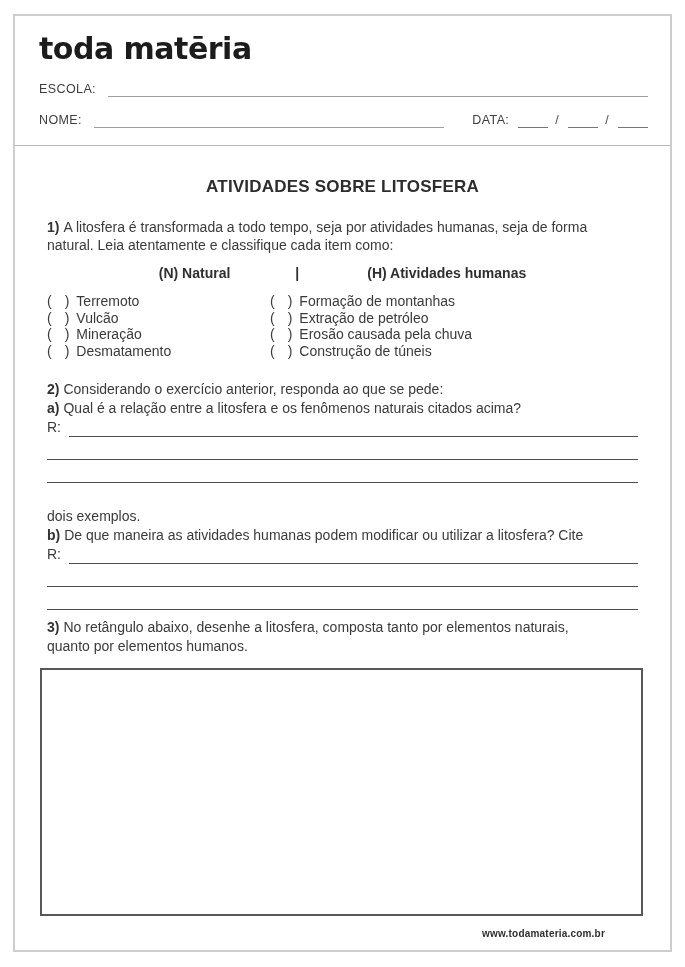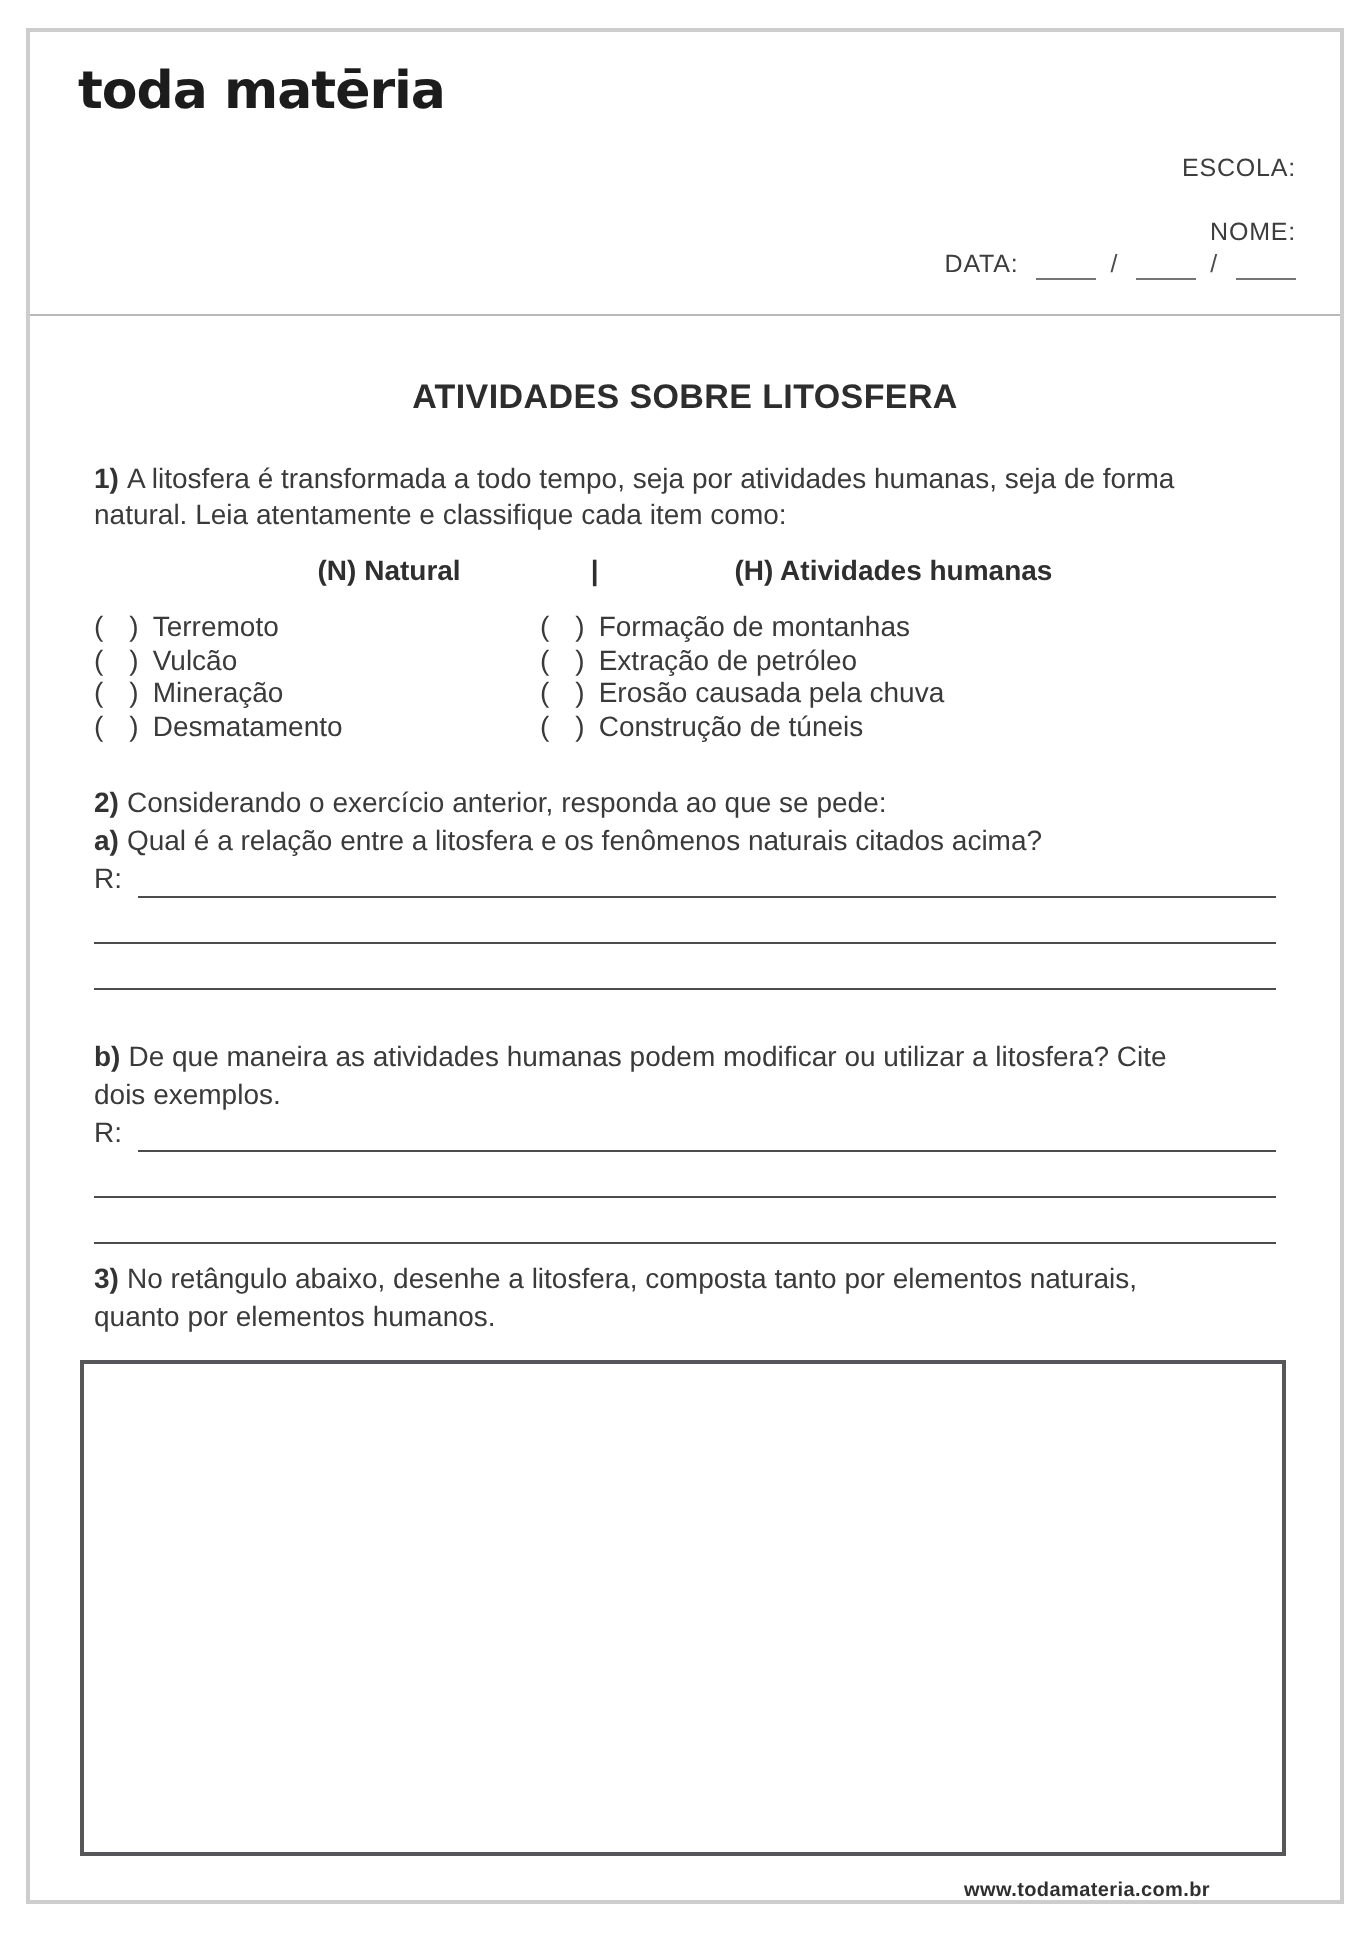--- a/index.html
+++ b/index.html
@@ -15,27 +15,27 @@
     position: absolute;
     left: 13px; top: 14px;
     width: 659px; height: 938px;
     border: 2px solid #cdcdcd;
     background: #ffffff;
   }
   
   .header { padding: 15px 22px 0 24px; }
   .logo {
     font-family: "DejaVu Sans", sans-serif;
-    font-size: 26px; font-weight: 700;
+    font-size: 30px; font-weight: 700;
     color: #1c1c1c; letter-spacing: -0.5px;
   }
   .field-row {
     display: flex; align-items: flex-end;
     margin-top: 16px;
-    font-size: 12.5px; color: #3d3d3d; letter-spacing: 0.4px; flex-direction: column;
+    font-size: 12.5px; color: #3d3d3d; letter-spacing: 0.4px;
   }
   .field-label { white-space: nowrap; padding-bottom: 1px; }
   .fill-line {
     flex: 1; height: 15px;
     border-bottom: 1.5px solid #9e9e9e;
     margin-left: 12px;
   }
   .date-group { display: flex; align-items: flex-end; margin-left: 28px; }
   .date-seg {
     width: 30px; height: 15px;
@@ -195,24 +195,24 @@
       </div>
       <div class="answer-first">
         <span>R:</span>
         <span class="r-line"></span>
       </div>
       <div class="answer-line"></div>
       <div class="answer-line"></div>
     </div>
 
     <div class="qb-block">
+      <div>dois exemplos.</div>
       <div>
         <span class="qnum">b)</span><span>De que maneira as atividades humanas podem modificar ou utilizar a litosfera? Cite</span>
       </div>
-      <div>dois exemplos.</div>
       <div class="answer-first">
         <span>R:</span>
         <span class="r-line"></span>
       </div>
       <div class="answer-line"></div>
       <div class="answer-line"></div>
     </div>
 
     <div class="q3-block">
       <div>

